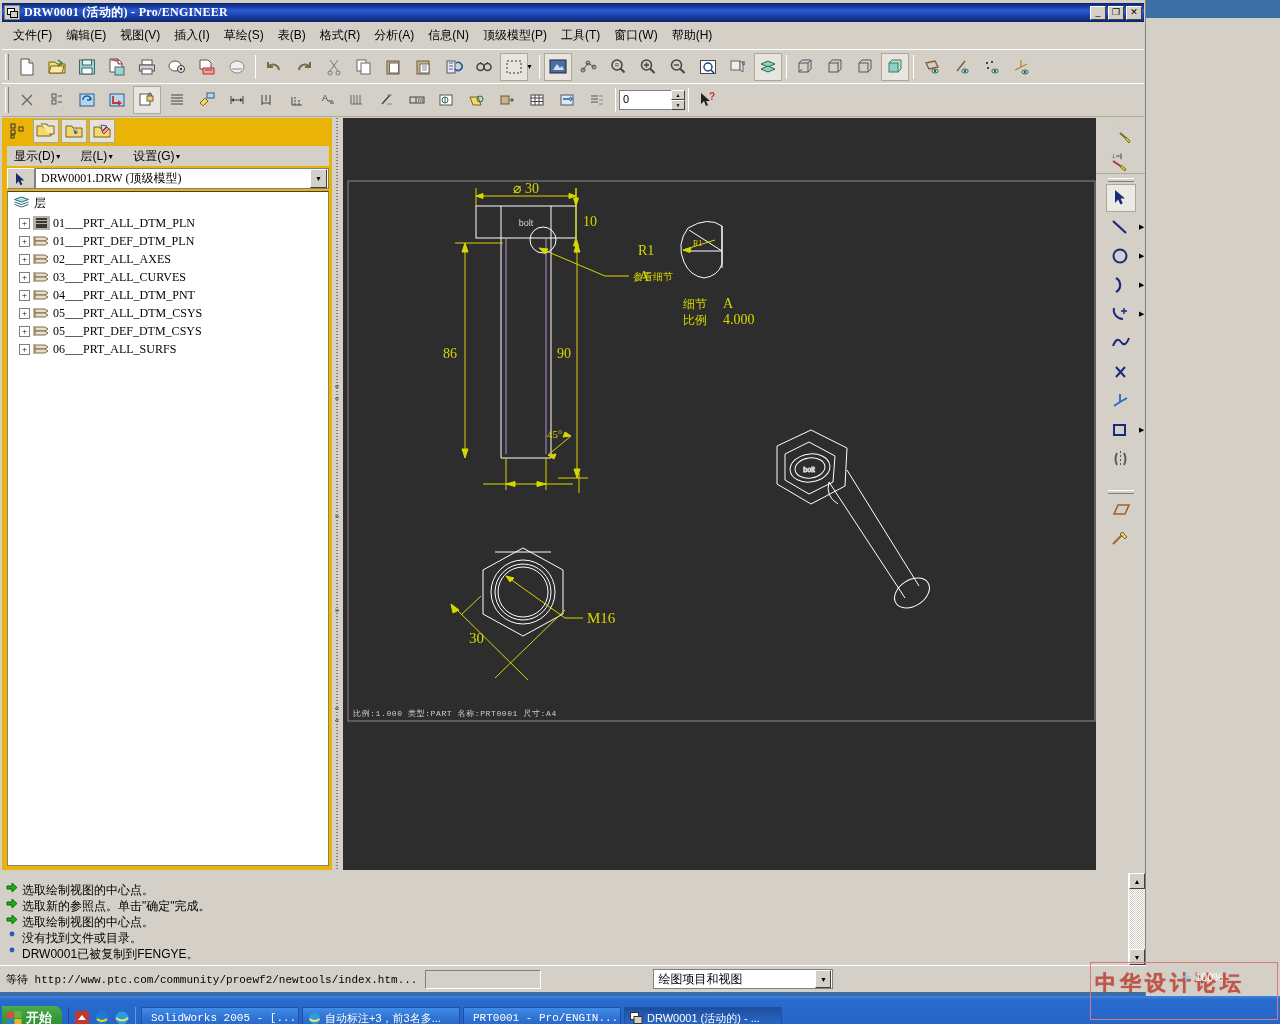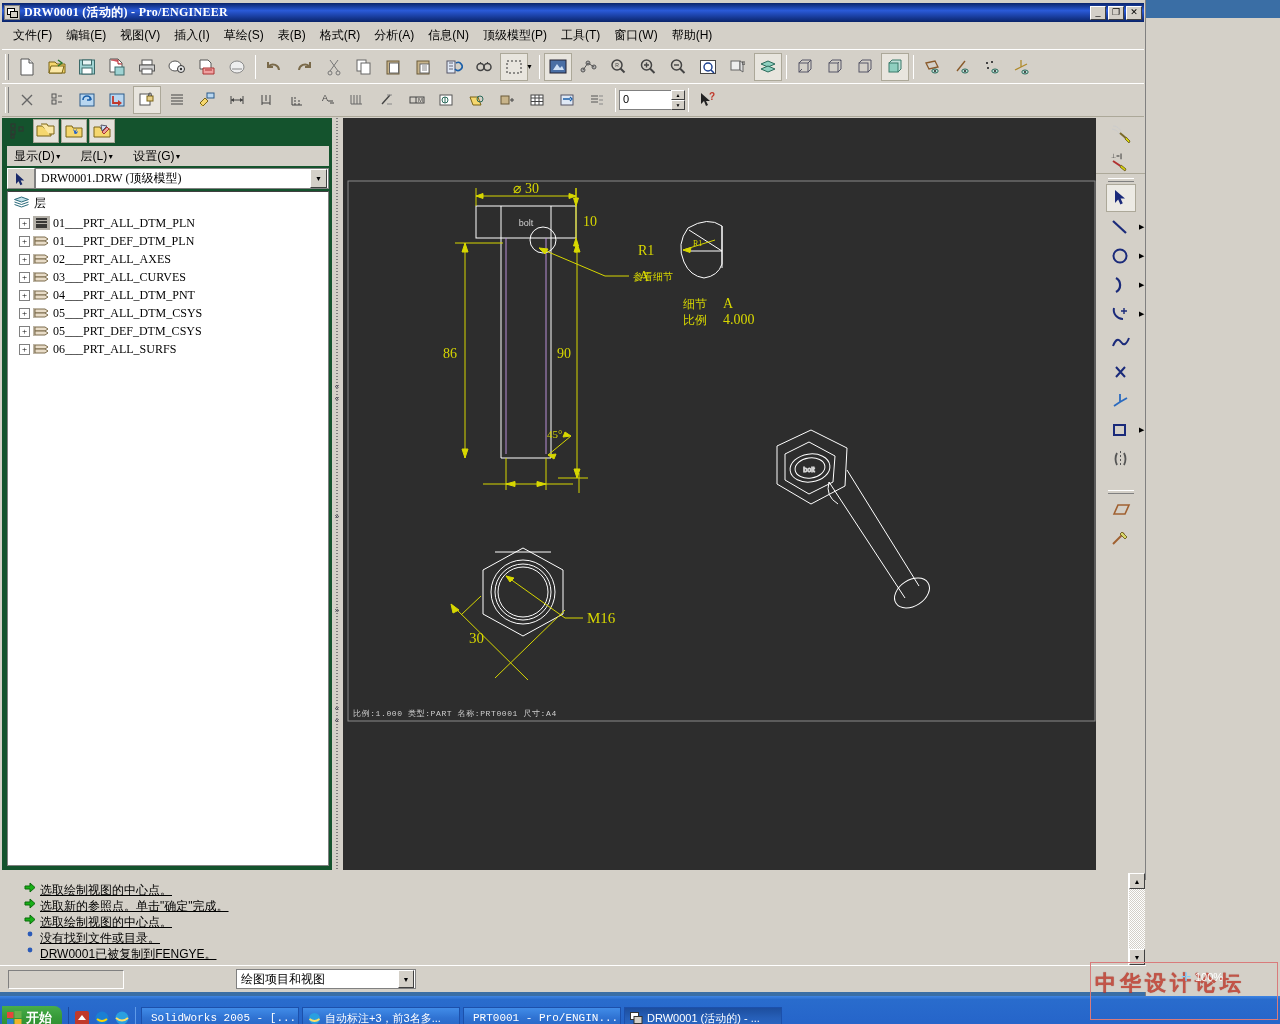--- a/index.html
+++ b/index.html
@@ -50,21 +50,21 @@
   .tb-sep { width: 1px; height: 24px; background: #808080; margin: 0 3px; border-right: 1px solid #fff; }
   .arrow-sm { font-size: 7px; margin-left: -3px; margin-right: 3px; color: #000; }
   .spin { width: 52px; height: 20px; background: #fff; border: 1px solid #808080;
      border-right: none; font-size: 11px; padding: 2px 3px; font-family: "Liberation Sans", sans-serif;}
   .spinbtns { width: 14px; height: 20px; display: flex; flex-direction: column; }
   .spinbtns div { flex: 1; background: #d4d0c8; border: 1px solid #fff;
      border-right-color: #404040; border-bottom-color: #404040; font-size: 5px; line-height: 8px; text-align: center; }
 
   
   .nav { position: absolute; left: 2px; top: 118px; width: 330px; height: 752px;
-     background: #14532d; }
+     background: #eab308; }
   .nav-tools { position: absolute; left: 3px; top: 0; width: 324px; height: 26px; display: flex; align-items: center; }
   .ntb { width: 26px; height: 24px; display: flex; align-items: center; justify-content: center;
      border: 1px solid transparent; margin-right: 2px; }
   .ntb.bord { border: 1px solid #aca899; background: #e4e1da; }
   .nav-menus { position: absolute; left: 5px; top: 28px; width: 322px; height: 20px;
      display: flex; align-items: center; background: #d4d0c8; }
   .nmenu { height: 18px; padding: 0 6px; margin-right: 2px; font-size: 12px; display: flex;
      align-items: center; gap: 3px; border: 1px solid #d4d0c8; }
   .nav-combo-row { position: absolute; left: 5px; top: 50px; width: 322px; height: 21px; display: flex; }
   .nav-cursor-btn { width: 28px; height: 21px; background: #d4d0c8; border: 1px solid #fff;
@@ -101,22 +101,22 @@
   .vtool-b { top: 176px; height: 310px; }
   .vtool-c { top: 488px; height: 62px; }
   .vt { width: 30px; height: 28px; margin: 1px auto 0; display: flex; align-items: center; justify-content: center;
      border: 1px solid transparent; position: relative; }
   .vt.on { border: 1px solid #aca899; background: #eceae4; }
   .vt .fly { position: absolute; right: -10px; font-size: 7px; }
   .vgrip { width: 26px; height: 4px; margin: 2px auto 2px;
      border-top: 1px solid #fff; border-bottom: 1px solid #808080; }
 
   
-  .msglog { position: absolute; left: 20px; top: 880px; width: 1126px; height: 85px;
-     background: #d4d0c8; padding: 2px 0 0 4px; text-decoration: underline; }
+  .msglog { position: absolute; left: 2px; top: 880px; width: 1126px; height: 85px;
+     background: #d4d0c8; padding: 2px 0 0 4px; }
   .msg { display: flex; align-items: flex-start; gap: 4px; height: 16px; font-size: 12px;
      color: #000; }
   .msg .bullet { width: 12px; flex: none; display: flex; align-items: center; justify-content: center; }
   .msg-scroll { position: absolute; left: 1128px; top: 873px; width: 16px; height: 92px;
      background: #d4d0c8; border-left: 1px solid #fff; }
   .msg-scroll .sb { width: 16px; height: 16px; background: #d4d0c8; border: 1px solid #fff;
      border-right-color: #404040; border-bottom-color: #404040;
      display: flex; align-items: center; justify-content: center; font-size: 7px; }
   .msg-scroll .sb.bot { position: absolute; bottom: 0; }
   .msg-scroll .track { position: absolute; top: 16px; bottom: 16px; width: 16px;
@@ -1021,20 +1021,21 @@
         <span>DRW0001已被复制到FENGYE。</span>
       </div>
     </div>
     <div class="msg-scroll">
       <div class="sb">▲</div>
       <div class="track"></div>
       <div class="sb bot">▼</div>
     </div>
 
     <div class="statusbar">
+      <span class="sb-msg">等待 http://www.ptc.com/community/proewf2/newtools/index.htm...</span>
       <div class="sb-field"></div>
       <div class="sb-field2"></div>
       <div class="sb-combo">
         <span>绘图项目和视图</span>
         <span class="sb-combo-arrow">▼</span>
       </div>
     </div>
   </div>
 
   <div class="taskbar">

